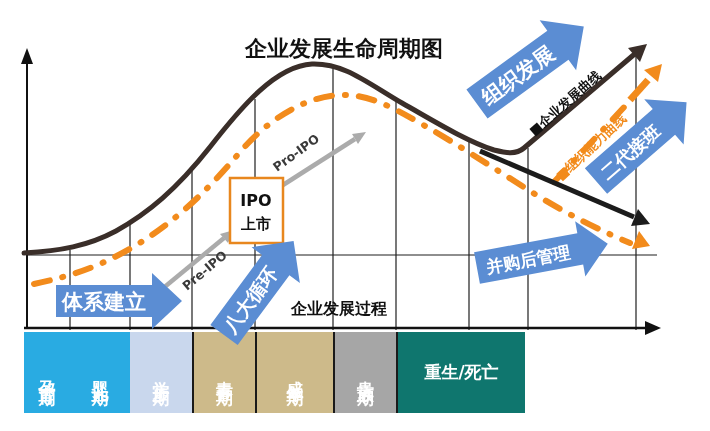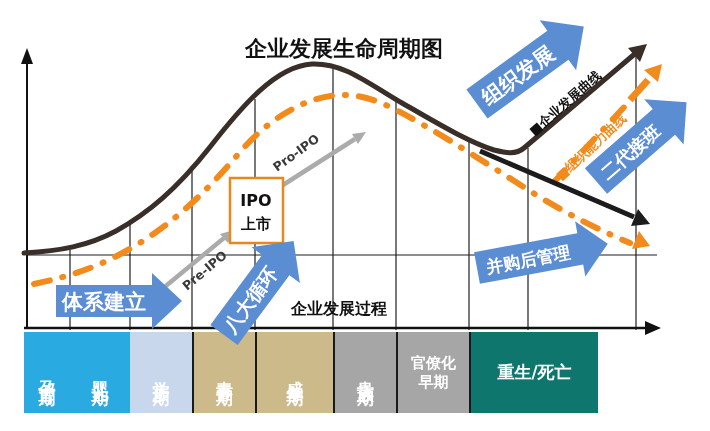--- a/index.html
+++ b/index.html
@@ -36,23 +36,20 @@
       <span class="seg-label-v">学步期</span>
     </div>
     <div class="seg divider" style="flex: 0 0 63px; background: rgb(205, 186, 138);">
       <span class="seg-label-v">青春期</span>
     </div>
     <div class="seg divider" style="flex: 0 0 78px; background: rgb(205, 186, 138);">
       <span class="seg-label-v">盛年期</span>
     </div>
     <div class="seg divider" style="flex: 0 0 63px; background: rgb(166, 166, 166);">
       <span class="seg-label-v">贵族期</span>
-    </div>
-    <div class="seg divider" style="flex: 0 0 73px; background: rgb(166, 166, 166);">
-      <span class="seg-label-h w-guanliaohua">官僚化早期</span>
     </div>
     <div class="seg divider" style="flex: 0 0 129px; background: #0f766e;">
       <span class="seg-label-h w-chongsheng">重生/死亡</span>
     </div>
   </div>
 
   <svg id="overlay" width="710" height="431" viewBox="0 0 710 431">
 
     <g stroke="#1f1f1f" stroke-width="1.2">
       <line x1="70" y1="250" x2="70" y2="330"></line>

